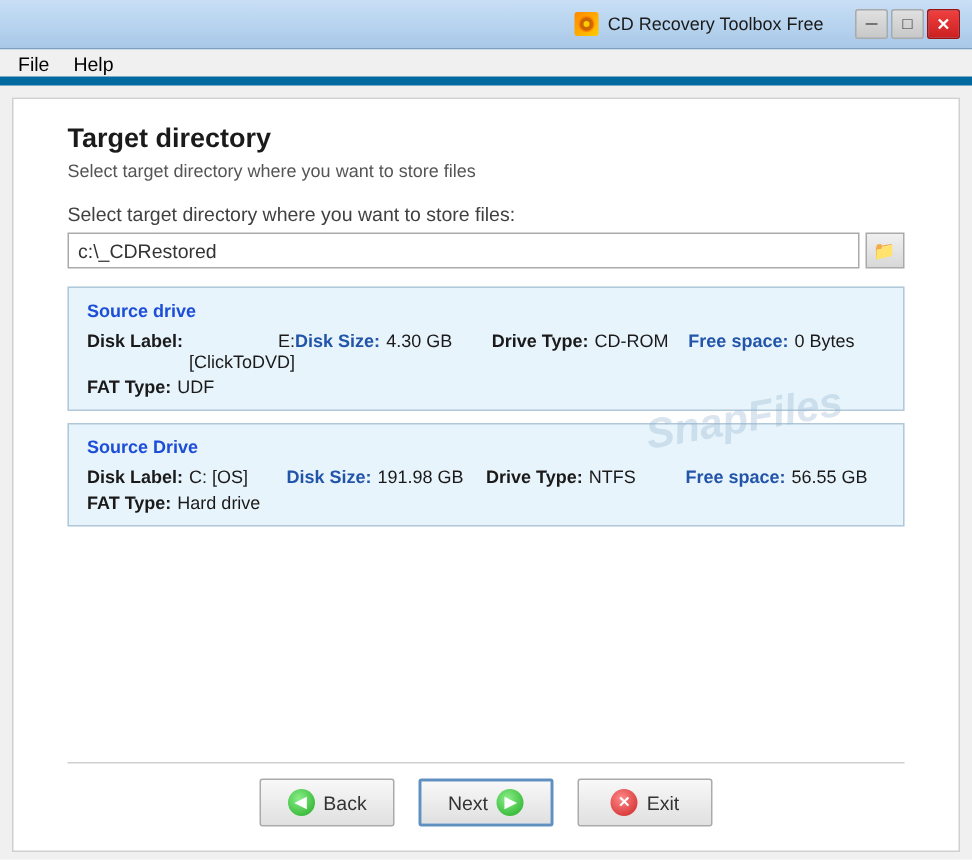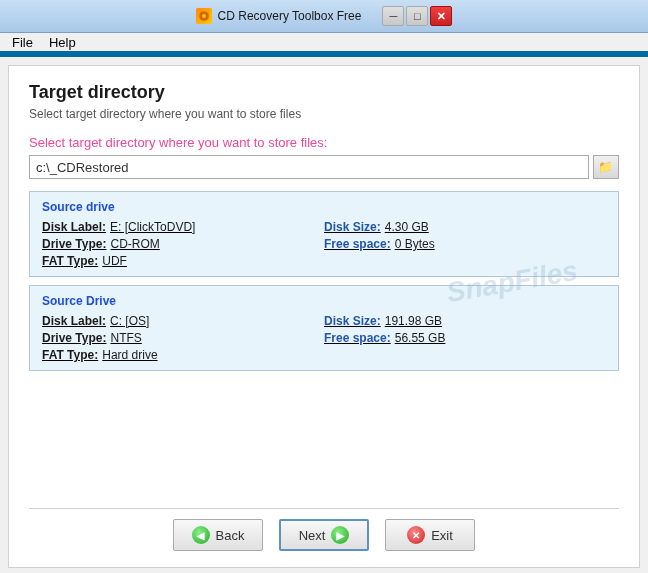--- a/index.html
+++ b/index.html
@@ -12,21 +12,21 @@
       height: 573px;
       overflow: hidden;
     }
 
     
     .title-bar {
       background: linear-gradient(to bottom, #c8dff5, #a8c8e8);
       height: 30px;
       display: flex;
       align-items: center;
-      justify-content: center;
+      justify-content: flex-end;
       padding: 16px 8px;
       border-bottom: 1px solid #7a9fc0;
       user-select: none;
       gap: 21px;
     }
     .title-bar-left {
       display: flex;
       align-items: center;
       gap: 6px;
     }
@@ -82,42 +82,42 @@
       padding: 2px 8px;
       cursor: pointer;
       font-size: 13px;
       color: #000;
     }
 
     
     .main-content {
       background: white;
       margin: 8px;
-      padding: 16px 20px;
+      padding: 16px 36px;
       height: calc(573px - 30px - 24px - 16px);
       display: flex;
       flex-direction: column;
       border: 1px solid #d0d0d0;
     }
 
     .page-title {
       font-size: 18px;
       font-weight: bold;
       color: #1a1a1a;
       margin-bottom: 4px;
     }
     .page-subtitle {
       font-size: 12px;
       color: #555;
       margin-bottom: 14px;
     }
 
     .field-label {
       font-size: 13px;
-      color: #ec4899;
+      color: #404040;
       margin-bottom: 5px;
     }
 
     .directory-row {
       display: flex;
       align-items: center;
       gap: 4px;
       margin-bottom: 12px;
     }
     .directory-input {
@@ -150,23 +150,22 @@
       margin-bottom: 8px;
     }
     .panel-title {
       font-weight: bold;
       font-size: 12px;
       color: #1d4ed8;
       margin-bottom: 6px;
     }
     .panel-grid {
       display: grid;
-      grid-template-columns: 1fr 1fr;
+      grid-template-columns: 1fr 1fr 1fr 1fr;
       row-gap: 3px;
-      text-decoration: underline;
     }
     .panel-row {
       display: flex;
       align-items: baseline;
       gap: 4px;
     }
     .row-label {
       font-weight: bold;
       font-size: 12px;
       color: #1a1a1a;

